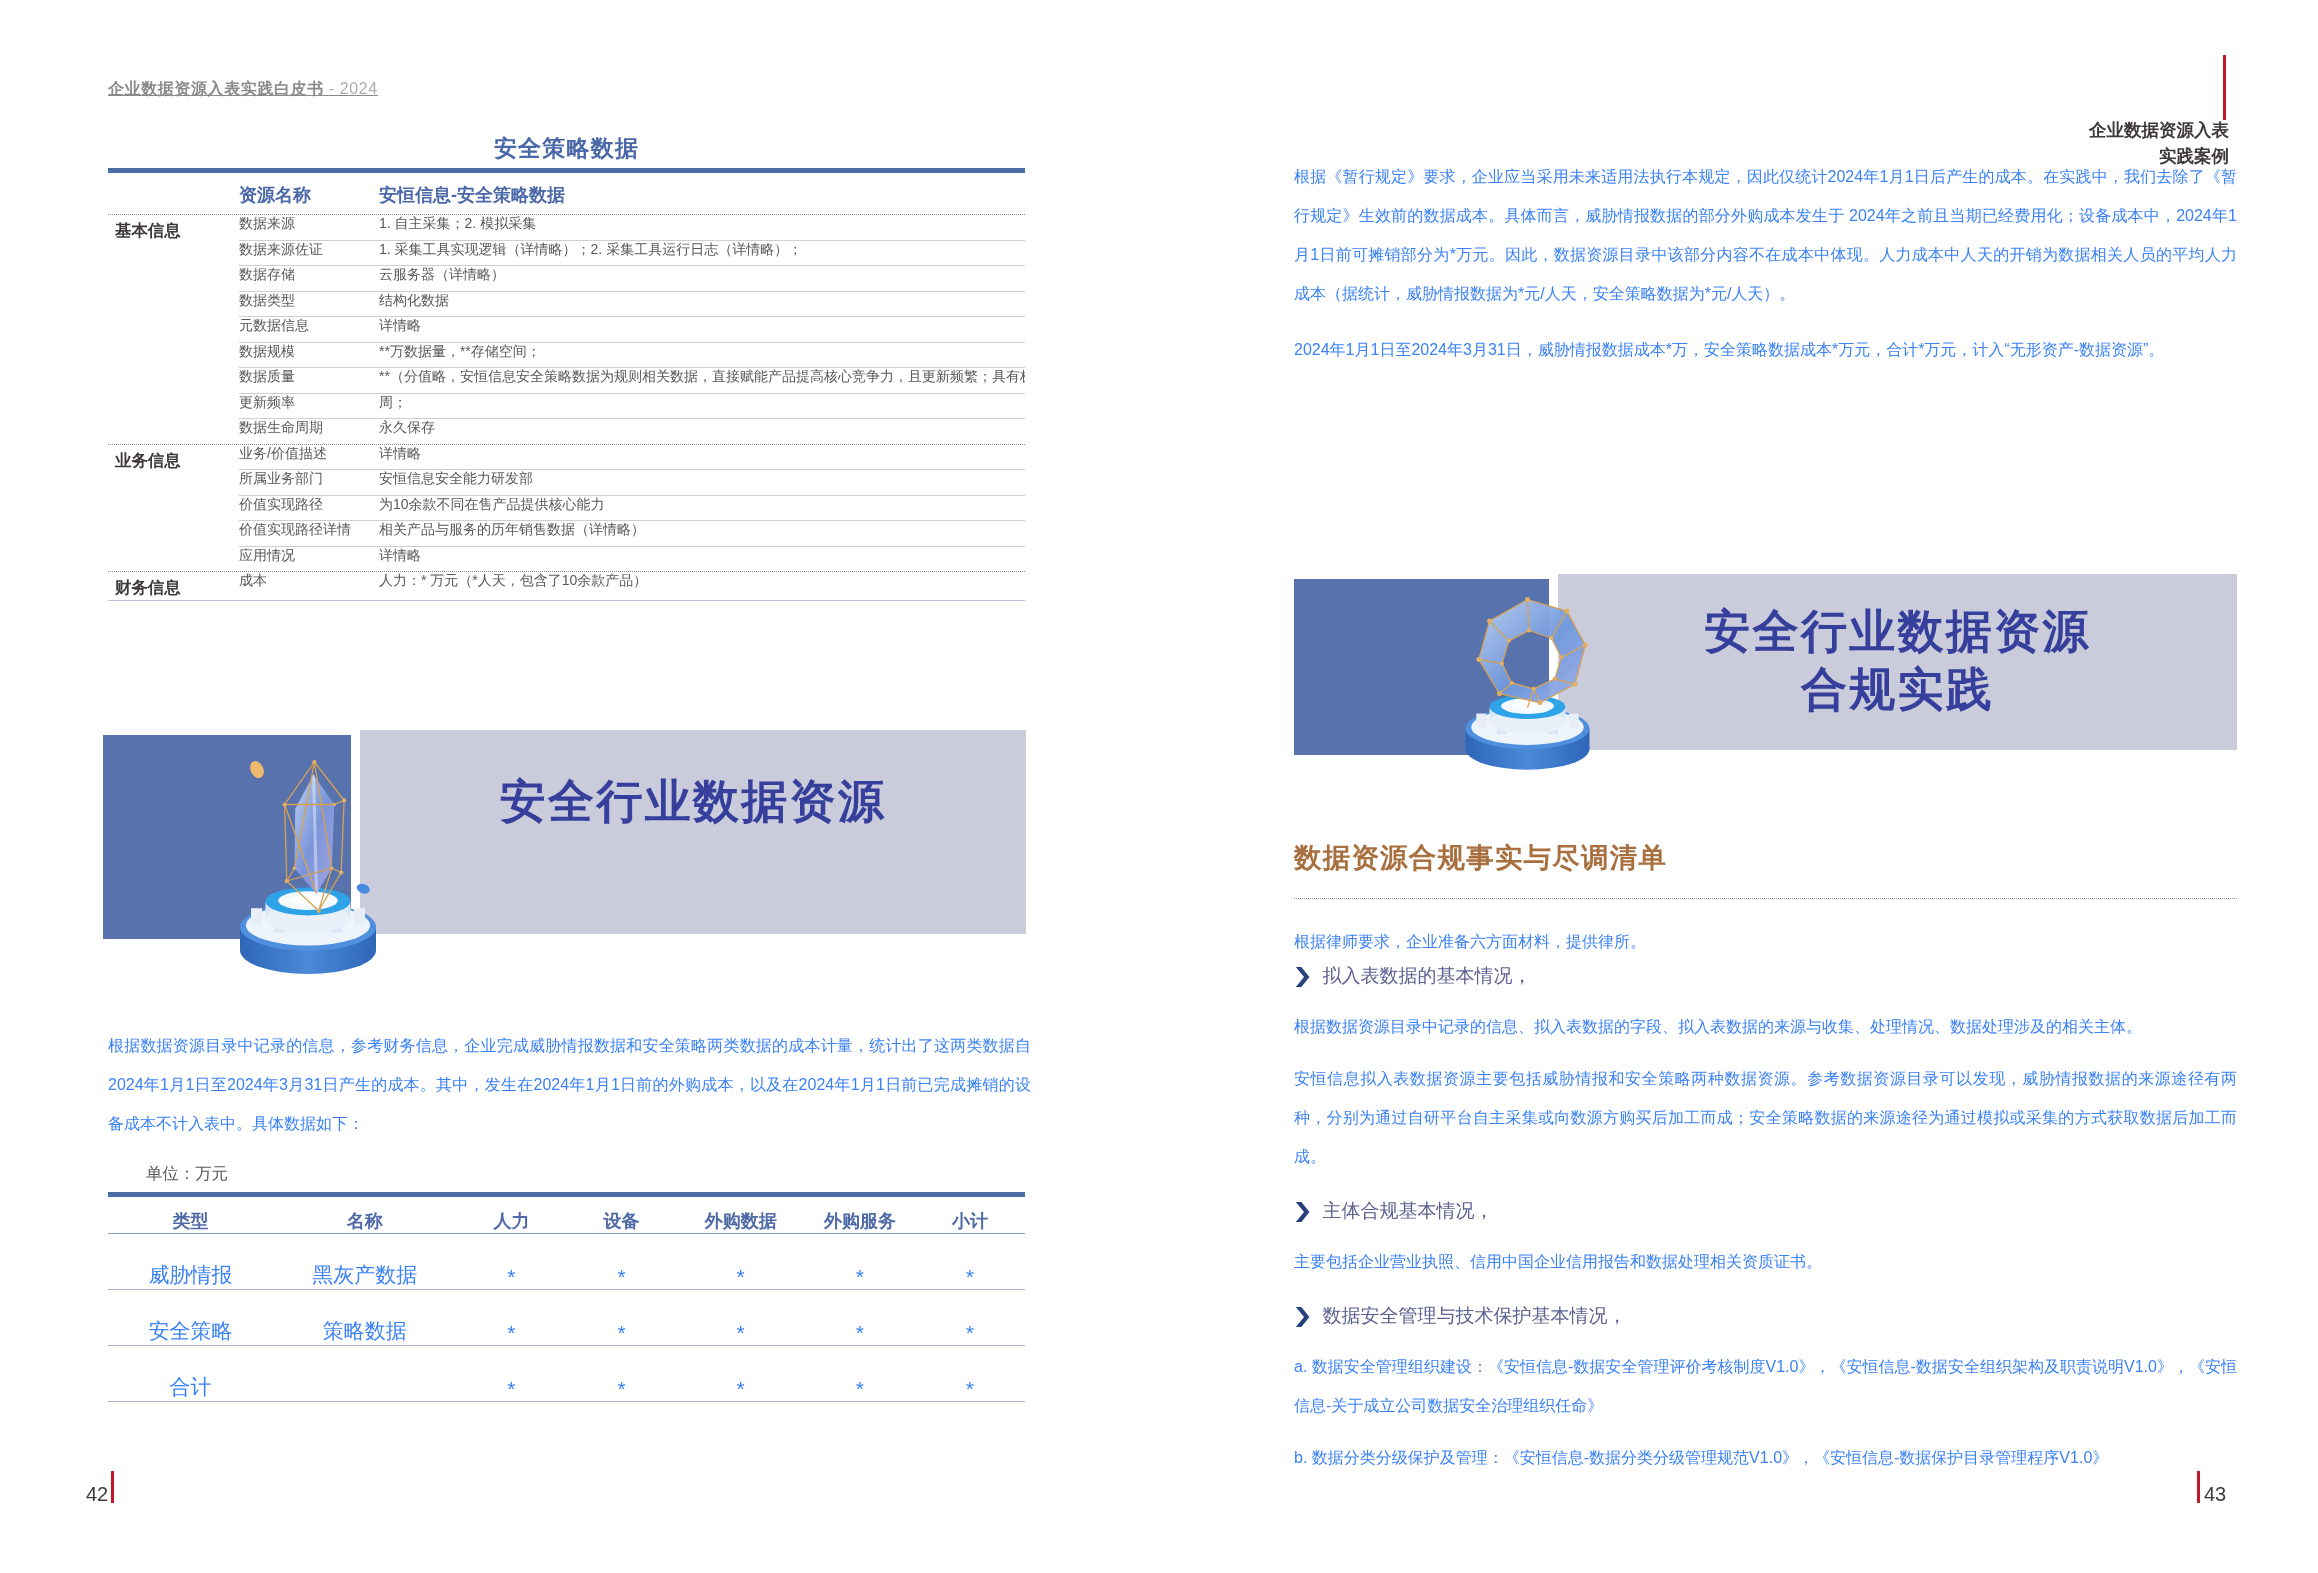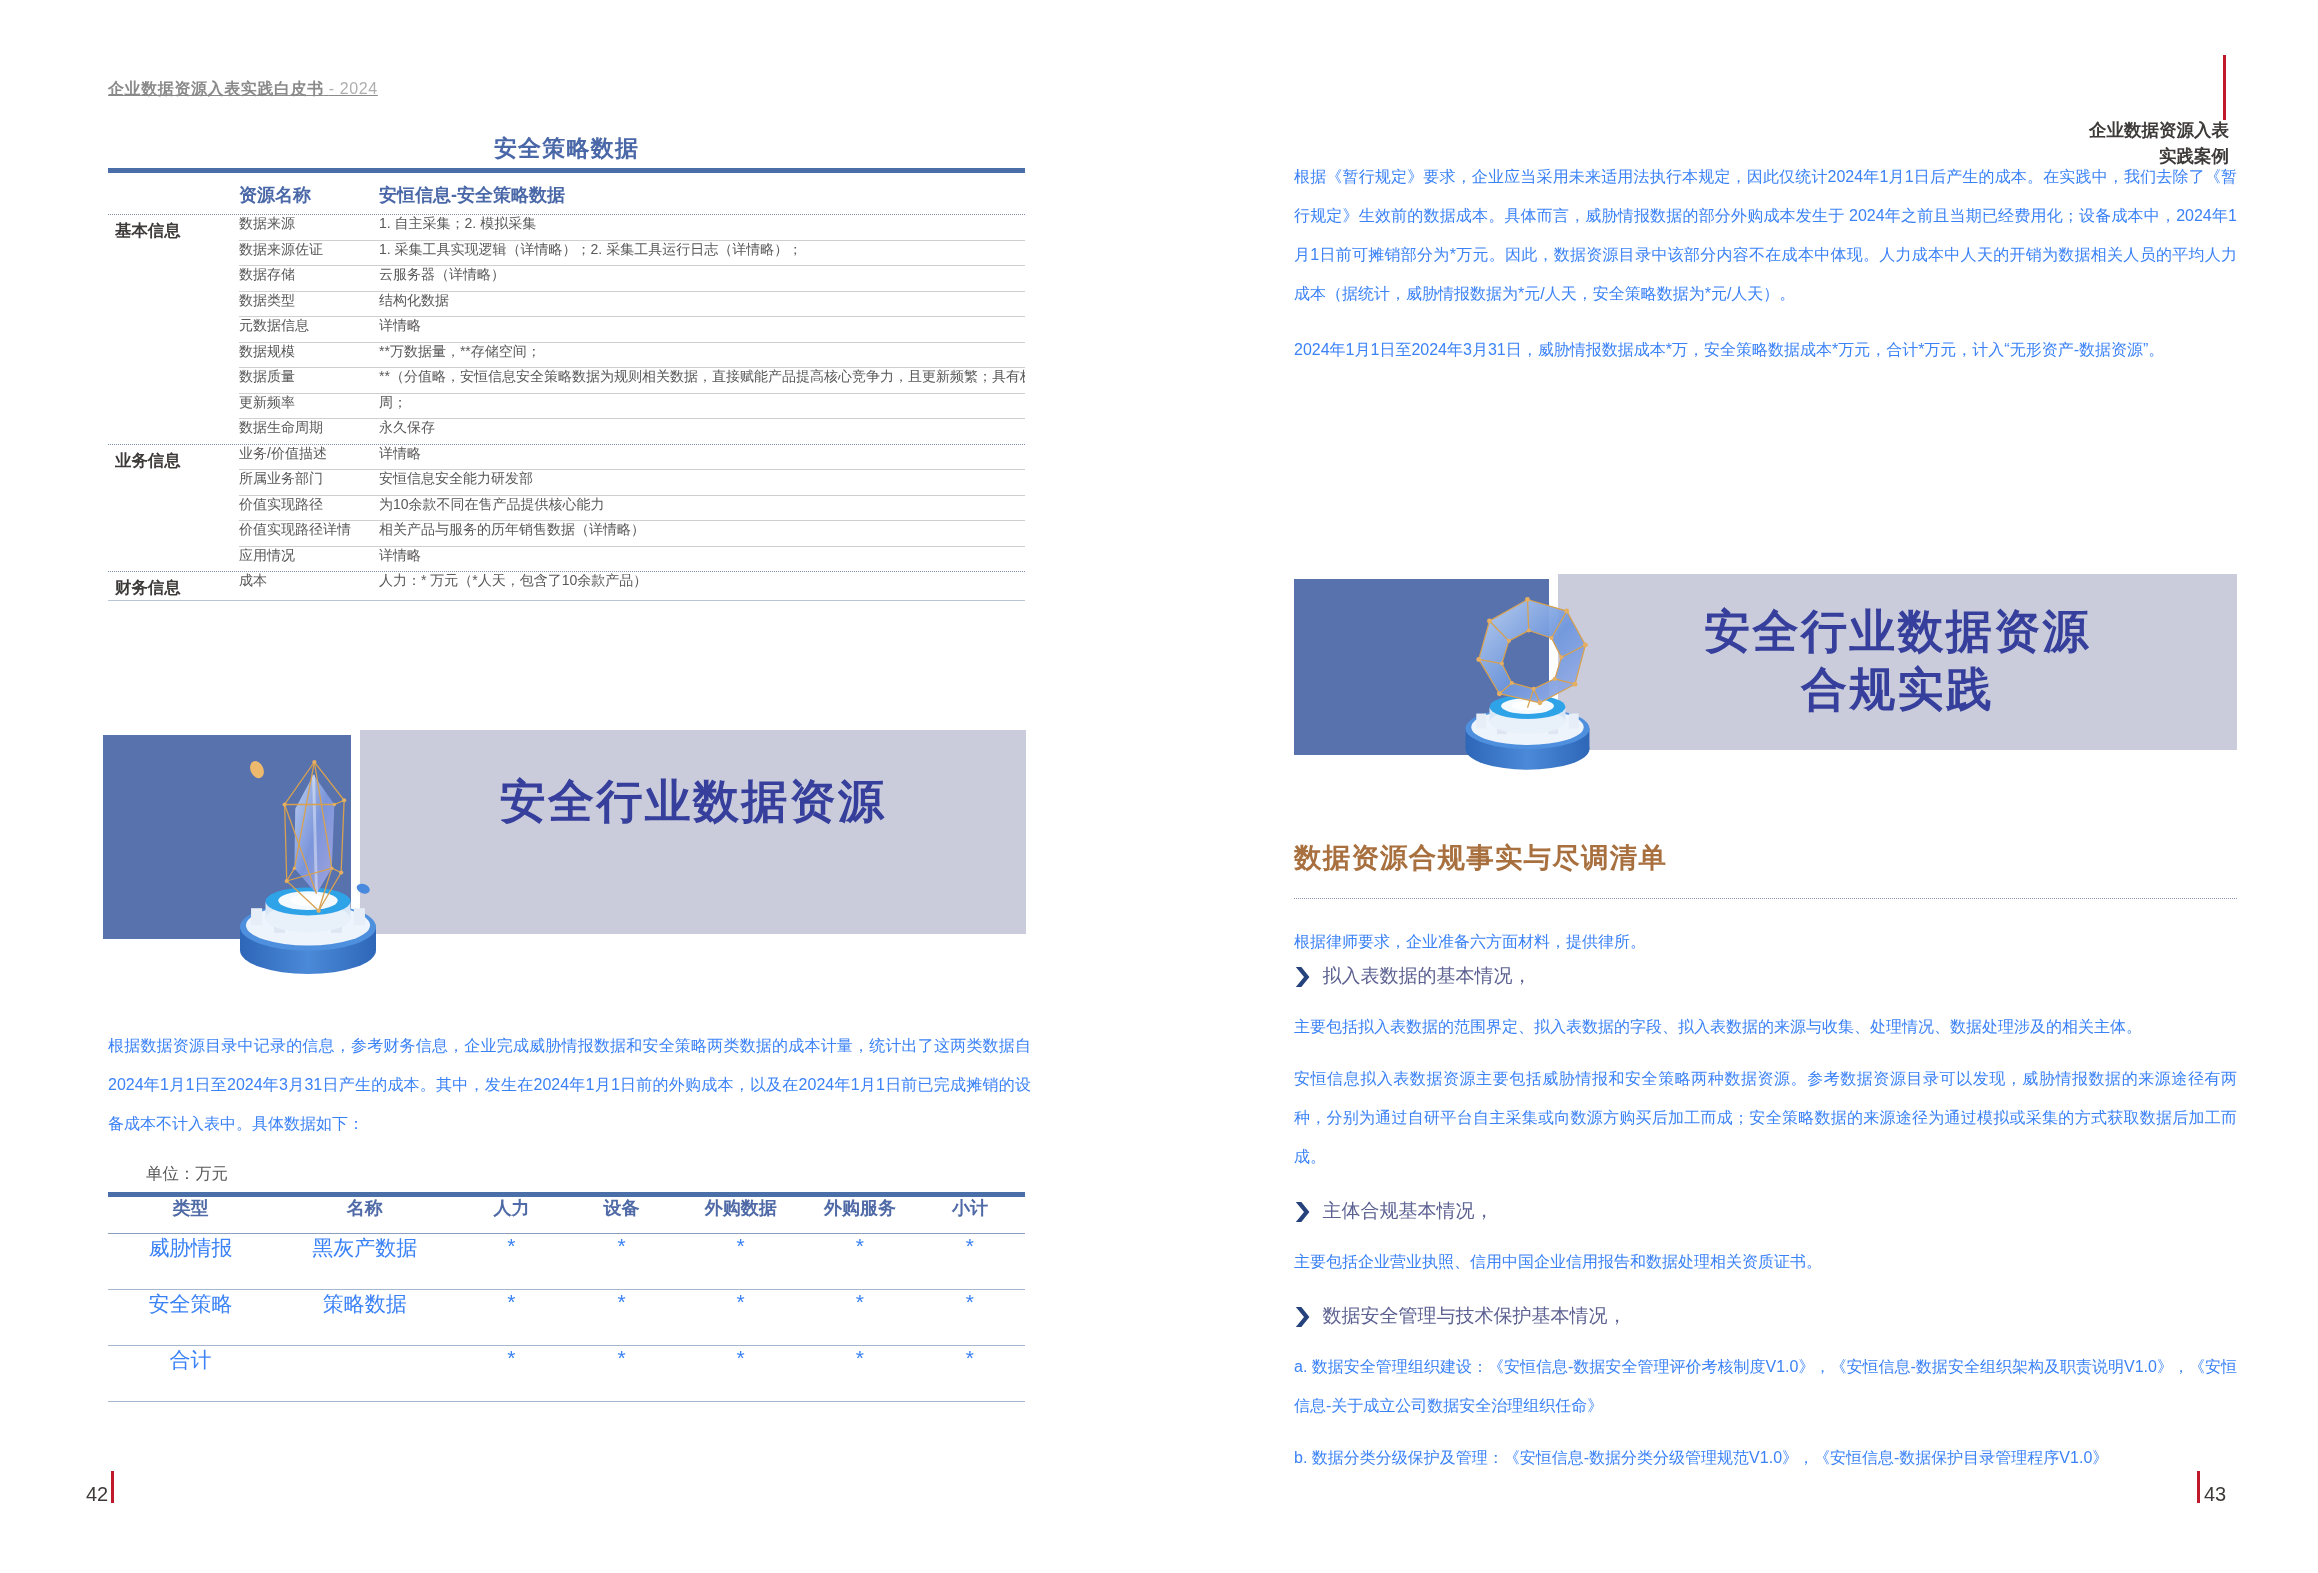--- a/index.html
+++ b/index.html
@@ -48,21 +48,21 @@
   .banner-right .light-panel{left:264px;top:0;width:679px;height:176px;}
   .banner-right .b-title{left:264px;width:679px;top:28px;}
 
   
   .para{font-size:16px;line-height:39px;color:#3b82f6;text-align:justify;}
   .left-para{left:108px;top:1026px;width:923px;}
 
   .unit-label{left:146px;top:1163px;font-size:16.4px;color:#595757;}
   .cost-rule{left:108px;top:1192px;width:917px;}
   .cost-table{left:108px;top:1196px;width:917px;}
-  .crow{display:flex;align-items:flex-start;}
+  .crow{display:flex;align-items:flex-end;}
   .crow>div{text-align:center;}
   .c0{flex:0 0 18%;} .c1{flex:0 0 20%;} .c2{flex:0 0 12%;} .c3{flex:0 0 12%;}
   .c4{flex:0 0 14%;} .c5{flex:0 0 12%;} .c6{flex:0 0 12%;}
   .chead{height:37px;font-size:18px;font-weight:bold;color:#4f6aa6;border-bottom:1.8px solid #8aa0c0;}
   .cdata{height:55px;font-size:21px;color:#3b82f6;border-bottom:1.2px solid #a5b6cf;}
 
   .page-num{font-size:20px;color:#3e3a39;}
   .red-bar{width:2.9px;background:#c0192c;}
 
   
@@ -371,21 +371,21 @@
 
 <div class="abs sec-heading">数据资源合规事实与尽调清单</div>
 <div class="abs sec-dotted"></div>
 <div class="abs para sec-intro">根据律师要求，企业准备六方面材料，提供律所。</div>
 
 <div class="abs bullet-flow">
   <div class="bullet">
     <span class="arrow">❯</span>
     <span class="btitle">拟入表数据的基本情况，</span>
   </div>
-  <div class="para">主要包括拟入表数据的范围界定、拟入表数据的字段、拟入表数据的来源与收集、处理情况、数据处理涉及的相关主体。</div>
+  <div class="para">根据数据资源目录中记录的信息、拟入表数据的字段、拟入表数据的来源与收集、处理情况、数据处理涉及的相关主体。</div>
   <div class="para">安恒信息拟入表数据资源主要包括威胁情报和安全策略两种数据资源。参考数据资源目录可以发现，威胁情报数据的来源途径有两种，分别为通过自研平台自主采集或向数源方购买后加工而成；安全策略数据的来源途径为通过模拟或采集的方式获取数据后加工而成。</div>
 
   <div class="bullet">
     <span class="arrow">❯</span>
     <span class="btitle">主体合规基本情况，</span>
   </div>
   <div class="para">主要包括企业营业执照、信用中国企业信用报告和数据处理相关资质证书。</div>
 
   <div class="bullet">
     <span class="arrow">❯</span>

